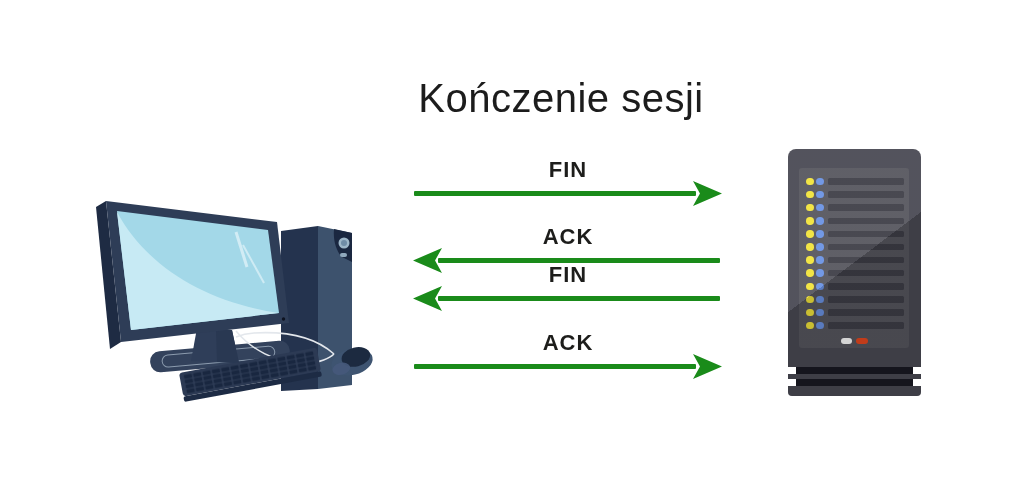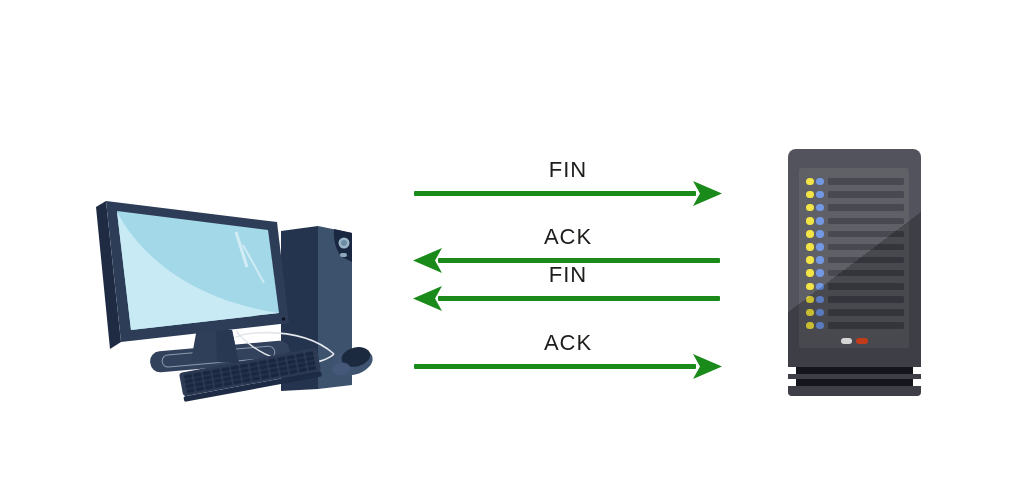--- a/index.html
+++ b/index.html
@@ -16,21 +16,21 @@
     margin:0;text-align:center;
     font-size:40px;font-weight:400;letter-spacing:.5px;
     color:#1c1c1c;line-height:1.12;
   }
 
   
   .messages-layer{position:absolute;inset:0;}
   .msg-label{
     position:absolute;left:414px;width:308px;height:28px;
     text-align:center;line-height:28px;
-    font-size:22px;font-weight:400;letter-spacing:1px;
+    font-size:22px;font-weight:700;letter-spacing:1px;
   }
   .arrow-shaft{position:absolute;height:5px;width:282px;border-radius:1px;}
   .arrow-head{position:absolute;width:29px;height:25px;}
   .arrow-head.right{clip-path:polygon(0 0,100% 50%,0 100%,24% 50%);}
   .arrow-head.left{clip-path:polygon(100% 0,0 50%,100% 100%,76% 50%);}
 
   
   .server{
     position:absolute;left:788px;top:149px;width:133px;height:247px;
     background:#4a4a54;border-radius:8px 8px 4px 4px;
@@ -64,20 +64,21 @@
   .notch.r{right:0;}
 
   
   .client-svg{position:absolute;left:60px;top:180px;width:320px;height:230px;}
 </style>
 </head>
 <body style="background: rgb(255, 255, 255);">
 
 <div class="canvas">
 
+  <h1 class="diagram-title">Kończenie sesji</h1>
 
   <svg class="client-svg" viewBox="60 180 320 230">
     <defs>
       <pattern id="keys" patternUnits="userSpaceOnUse" x="183.5" y="362.5" width="9.5" height="4.9">
         <rect x="0.7" y="0.6" width="8" height="3.7" rx="0.9" fill="#192740"></rect>
       </pattern>
     </defs>
 
     <g>
       <polygon points="318,226 352,233 352,385 318,389" fill="#3d526d"></polygon>

